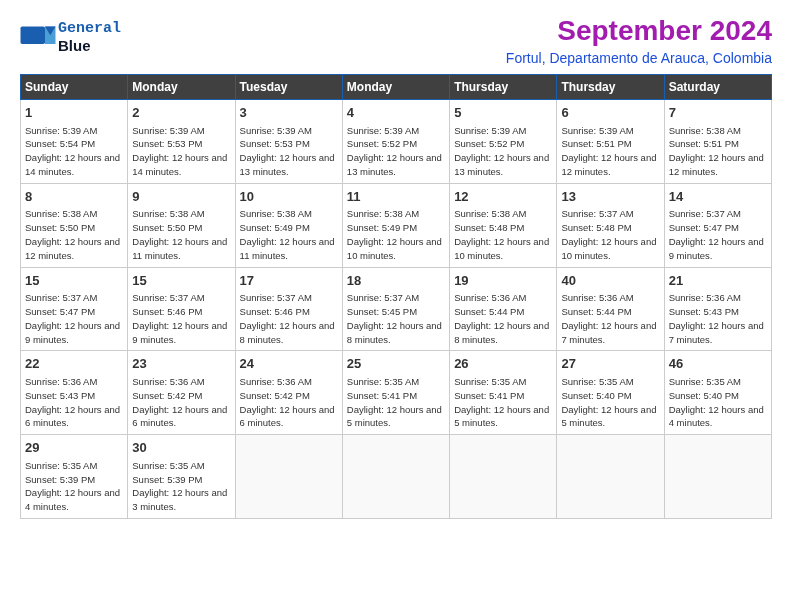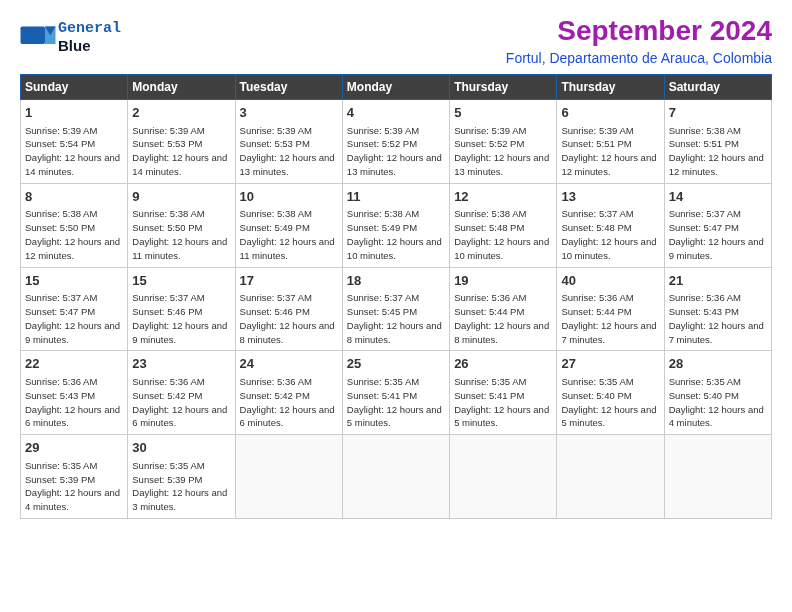--- a/index.html
+++ b/index.html
@@ -144,21 +144,21 @@
           <td><span class="day-num">40</span><span class="day-info">Sunrise: 5:36 AM<br>Sunset: 5:44 PM<br>Daylight: 12 hours and 7 minutes.</span></td>
           <td><span class="day-num">21</span><span class="day-info">Sunrise: 5:36 AM<br>Sunset: 5:43 PM<br>Daylight: 12 hours and 7 minutes.</span></td>
         </tr>
         <tr>
           <td><span class="day-num">22</span><span class="day-info">Sunrise: 5:36 AM<br>Sunset: 5:43 PM<br>Daylight: 12 hours and 6 minutes.</span></td>
           <td><span class="day-num">23</span><span class="day-info">Sunrise: 5:36 AM<br>Sunset: 5:42 PM<br>Daylight: 12 hours and 6 minutes.</span></td>
           <td><span class="day-num">24</span><span class="day-info">Sunrise: 5:36 AM<br>Sunset: 5:42 PM<br>Daylight: 12 hours and 6 minutes.</span></td>
           <td><span class="day-num">25</span><span class="day-info">Sunrise: 5:35 AM<br>Sunset: 5:41 PM<br>Daylight: 12 hours and 5 minutes.</span></td>
           <td><span class="day-num">26</span><span class="day-info">Sunrise: 5:35 AM<br>Sunset: 5:41 PM<br>Daylight: 12 hours and 5 minutes.</span></td>
           <td><span class="day-num">27</span><span class="day-info">Sunrise: 5:35 AM<br>Sunset: 5:40 PM<br>Daylight: 12 hours and 5 minutes.</span></td>
-          <td><span class="day-num">28</span><span class="day-info">Sunrise: 5:35 AM<br>Sunset: 5:40 PM<br>Daylight: 12 hours and 4 minutes.</span></td>
+          <td><span class="day-num">46</span><span class="day-info">Sunrise: 5:35 AM<br>Sunset: 5:40 PM<br>Daylight: 12 hours and 4 minutes.</span></td>
         </tr>
         <tr>
           <td><span class="day-num">29</span><span class="day-info">Sunrise: 5:35 AM<br>Sunset: 5:39 PM<br>Daylight: 12 hours and 4 minutes.</span></td>
           <td><span class="day-num">30</span><span class="day-info">Sunrise: 5:35 AM<br>Sunset: 5:39 PM<br>Daylight: 12 hours and 3 minutes.</span></td>
           <td class="empty"></td>
           <td class="empty"></td>
           <td class="empty"></td>
           <td class="empty"></td>
           <td class="empty"></td>
         </tr>

